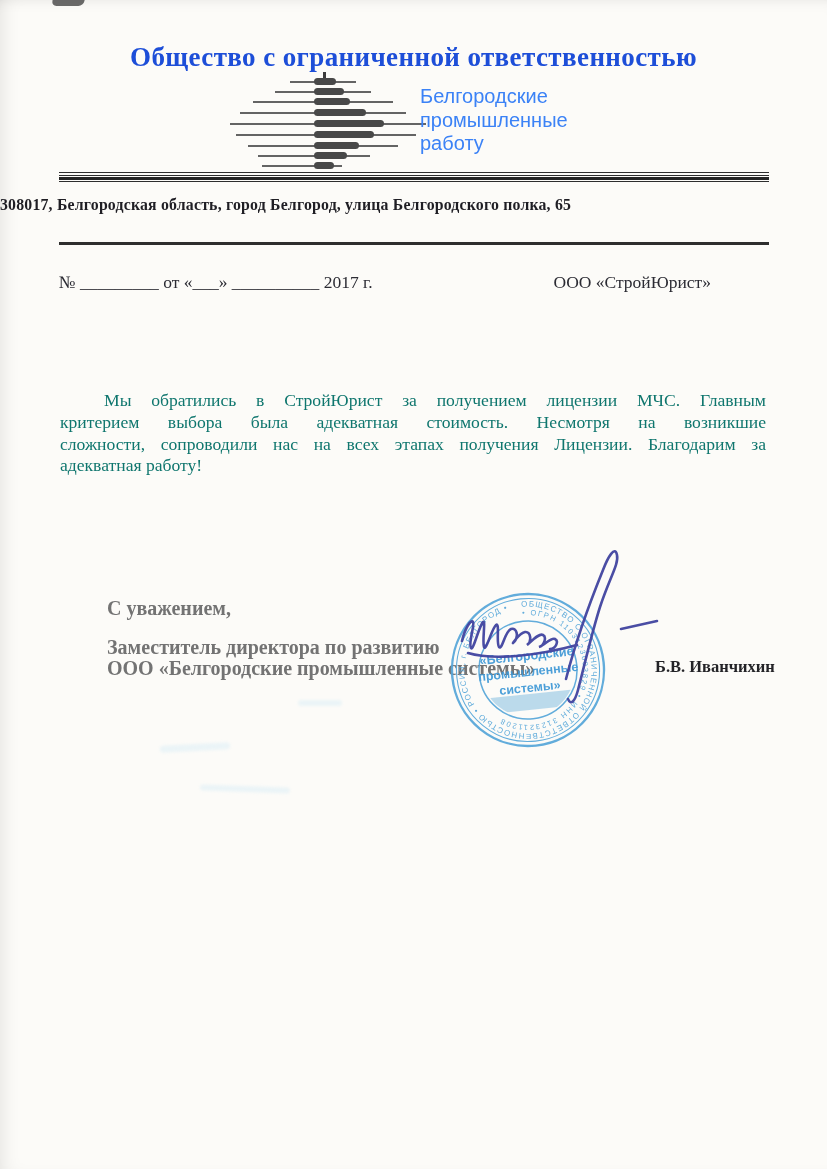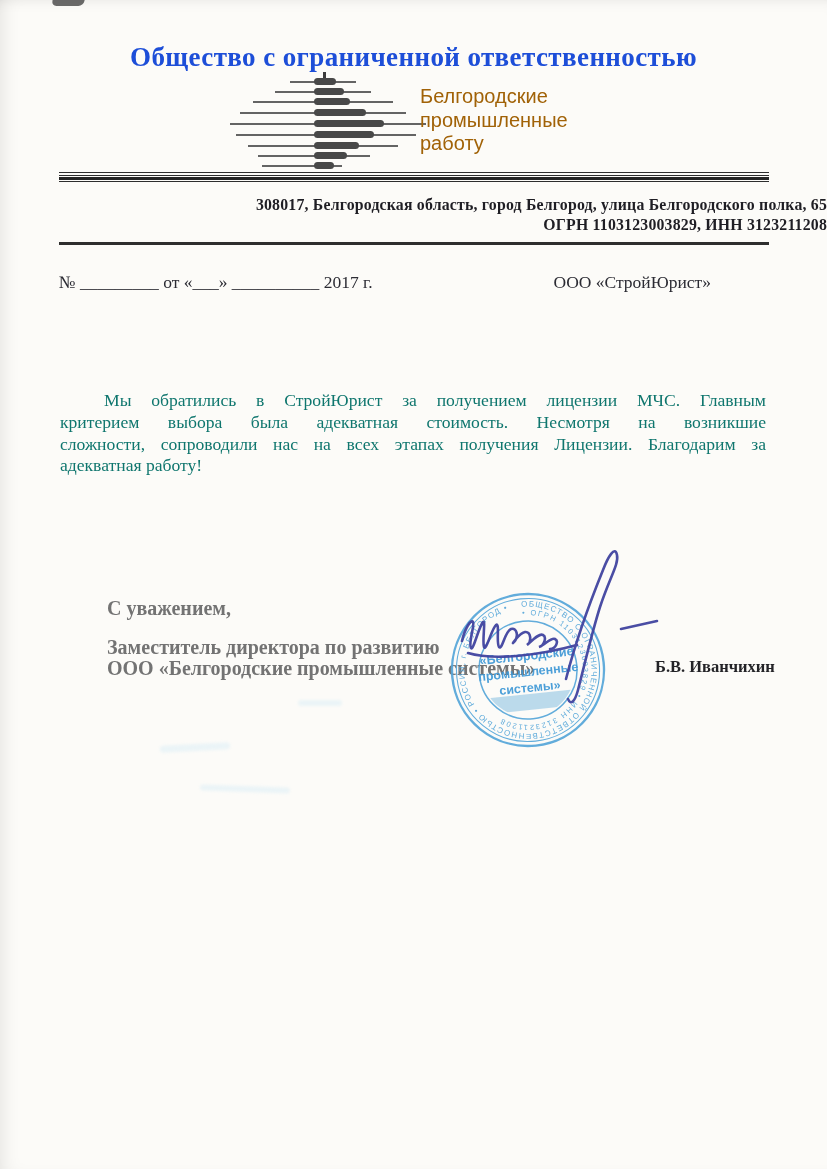--- a/index.html
+++ b/index.html
@@ -13,25 +13,25 @@
     border-radius:0 0 5px 5px;opacity:.75;transform:skewX(-12deg);}
   .title{position:absolute;left:0;top:42px;width:100%;margin:0;text-align:center;
     font-size:27px;font-weight:bold;letter-spacing:.4px;color:#1d4ed8;}
   
   .logo-bars{position:absolute;left:228px;top:72px;width:200px;height:100px;}
   .ltick{position:absolute;left:95px;top:0;width:3px;height:7px;background:#3c3c3c;}
   .lrow{position:absolute;left:0;width:200px;height:8px;}
   .lln{position:absolute;top:3px;height:2px;background:#646464;}
   .lcp{position:absolute;left:86px;top:0;height:7px;background:#484848;border-radius:4px;}
   .logo-text{position:absolute;left:420px;top:85px;font-family:"Liberation Sans",sans-serif;
-    font-size:20px;line-height:23.5px;color:#a16207;}
+    font-size:20px;line-height:23.5px;color:#3b82f6;}
   .band{position:absolute;left:59px;top:172px;width:710px;height:10px;
     background:linear-gradient(#2e2e2e 0 1px,transparent 1px 2.5px,#2e2e2e 2.5px 3.5px,
       transparent 3.5px 5px,#242424 5px 8px,transparent 8px 8.6px,#2e2e2e 8.6px 9.6px,transparent 9.6px);}
-  .address{position:absolute;left:0;top:195px;width:100%;text-align:right;
+  .address{position:absolute;left:0;top:195px;width:100%;text-align:left;
     font-weight:bold;font-size:15.8px;line-height:19.5px;color:#1f1e24;letter-spacing:.2px;}
   .rule{position:absolute;left:59px;top:242px;width:710px;height:2.5px;background:#2e2e2e;}
   .ref-left{position:absolute;left:59px;top:272px;font-size:17.5px;color:#2b2b33;}
   .ref-right{position:absolute;right:116px;top:272px;font-size:17.5px;color:#2b2b33;}
   .body{position:absolute;left:60px;top:390px;width:706px;font-size:17.6px;color:#0f766e;}
   .bl{line-height:21.8px;text-align:justify;text-align-last:justify;}
   .bl.first{padding-left:44px;}
   .bl.last{text-align-last:left;}
   .closing{position:absolute;left:107px;font-weight:bold;font-size:20px;color:#737373;}
   .sal{top:597px;}
@@ -94,21 +94,20 @@
   <div class="logo-text">
     <div>Белгородские</div>
     <div>промышленные</div>
     <div>работу</div>
   </div>
 
   <div class="band"></div>
 
   <div class="address">
     <div>308017, Белгородская область, город Белгород, улица Белгородского полка, 65</div>
-    <div>ОГРН 1103123003829, ИНН 3123211208</div>
   </div>
 
   <div class="rule"></div>
 
   <span class="ref-left">№ _________ от «___» __________ 2017 г.</span>
   <span class="ref-right">ООО «СтройЮрист»</span>
 
   <div class="body">
     <div class="bl first">Мы обратились в СтройЮрист за получением лицензии МЧС. Главным</div>
     <div class="bl">критерием выбора была адекватная стоимость. Несмотря на возникшие</div>

